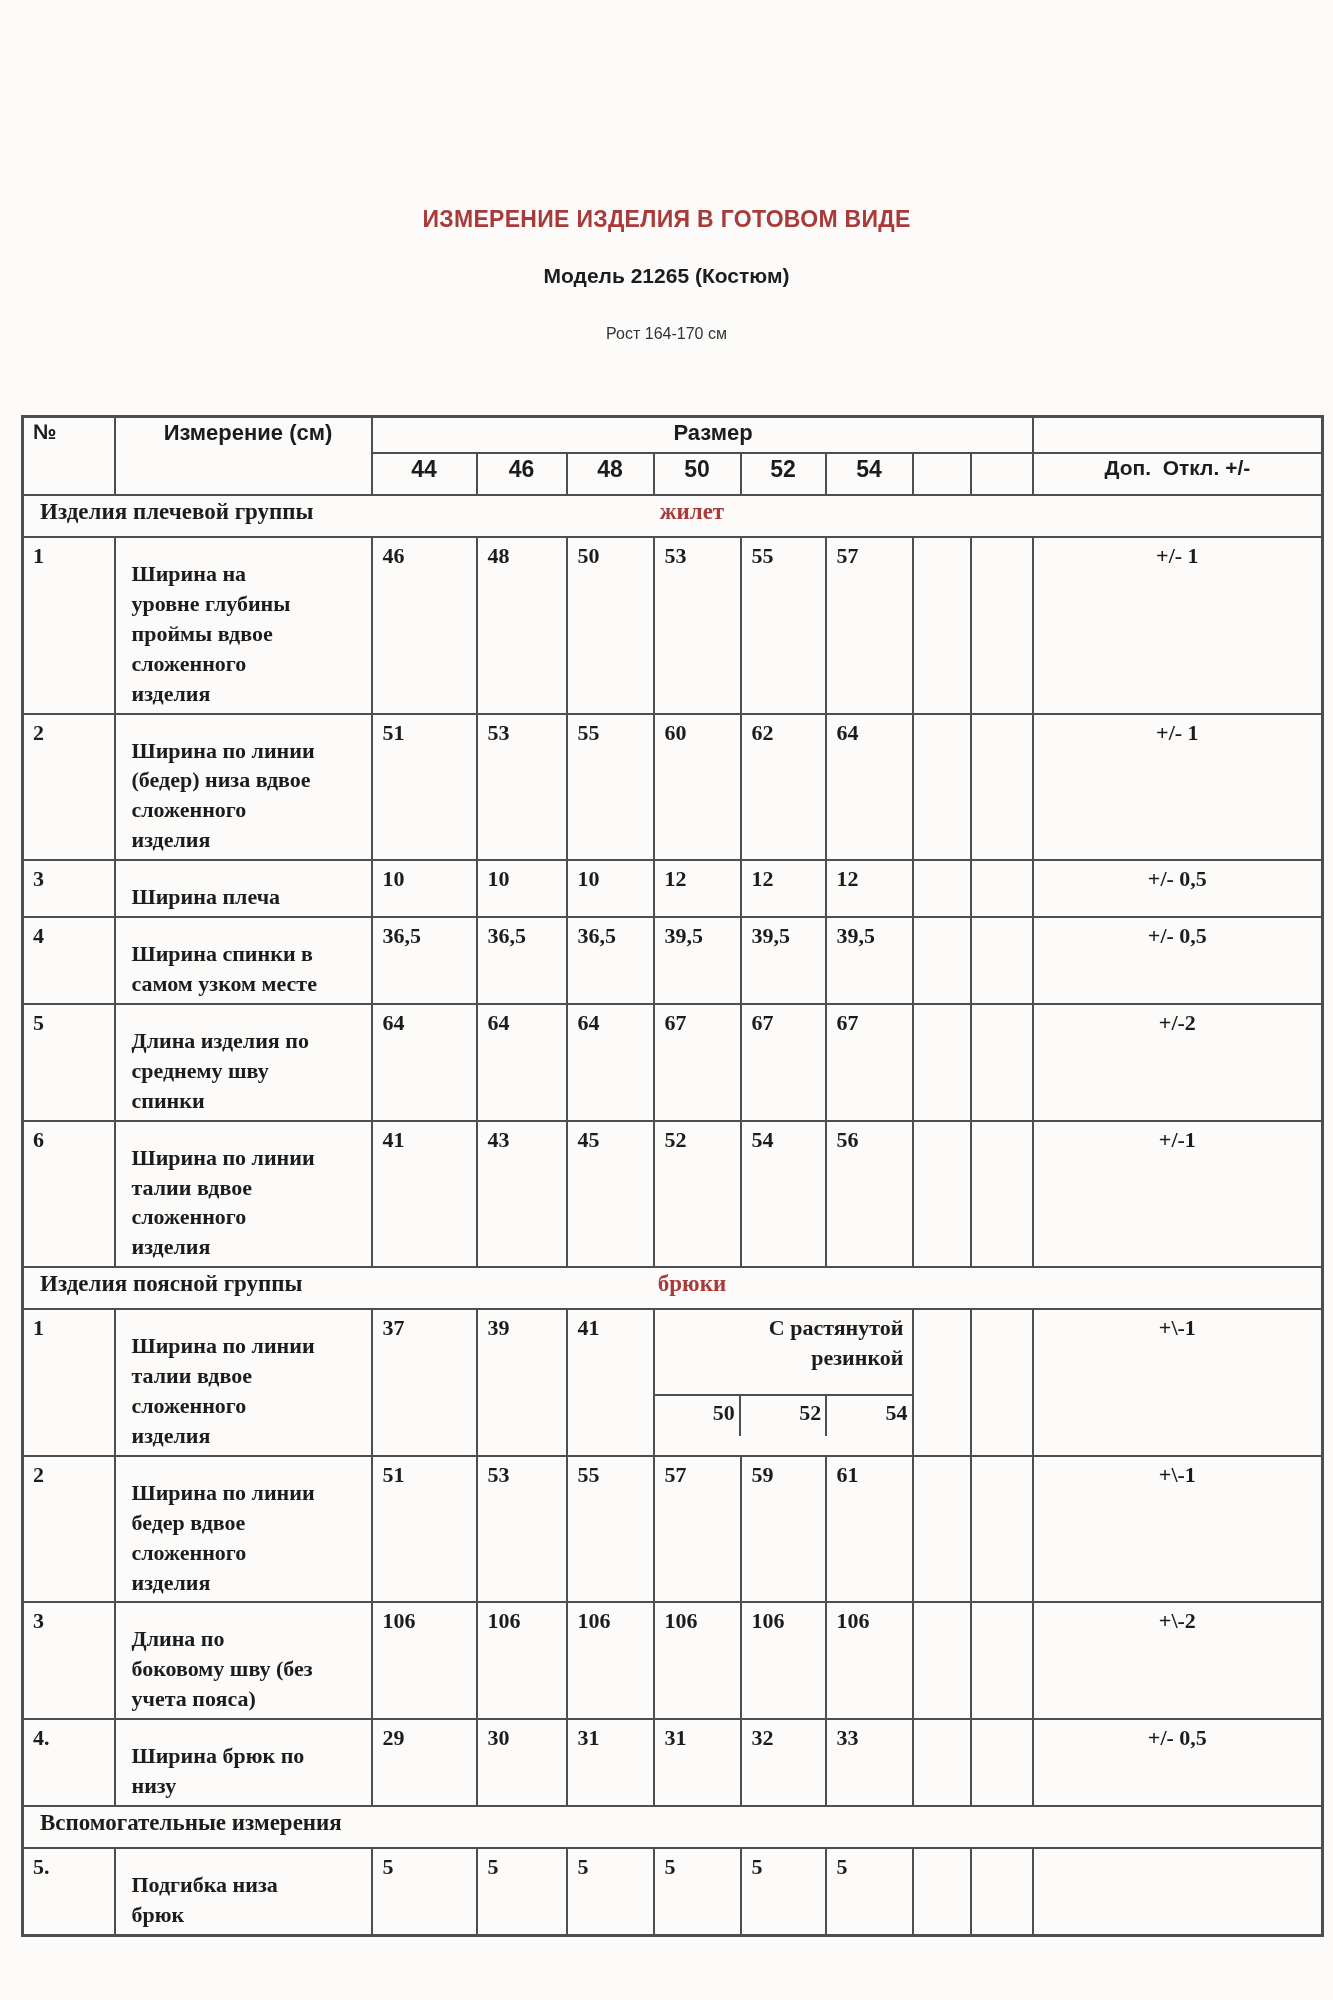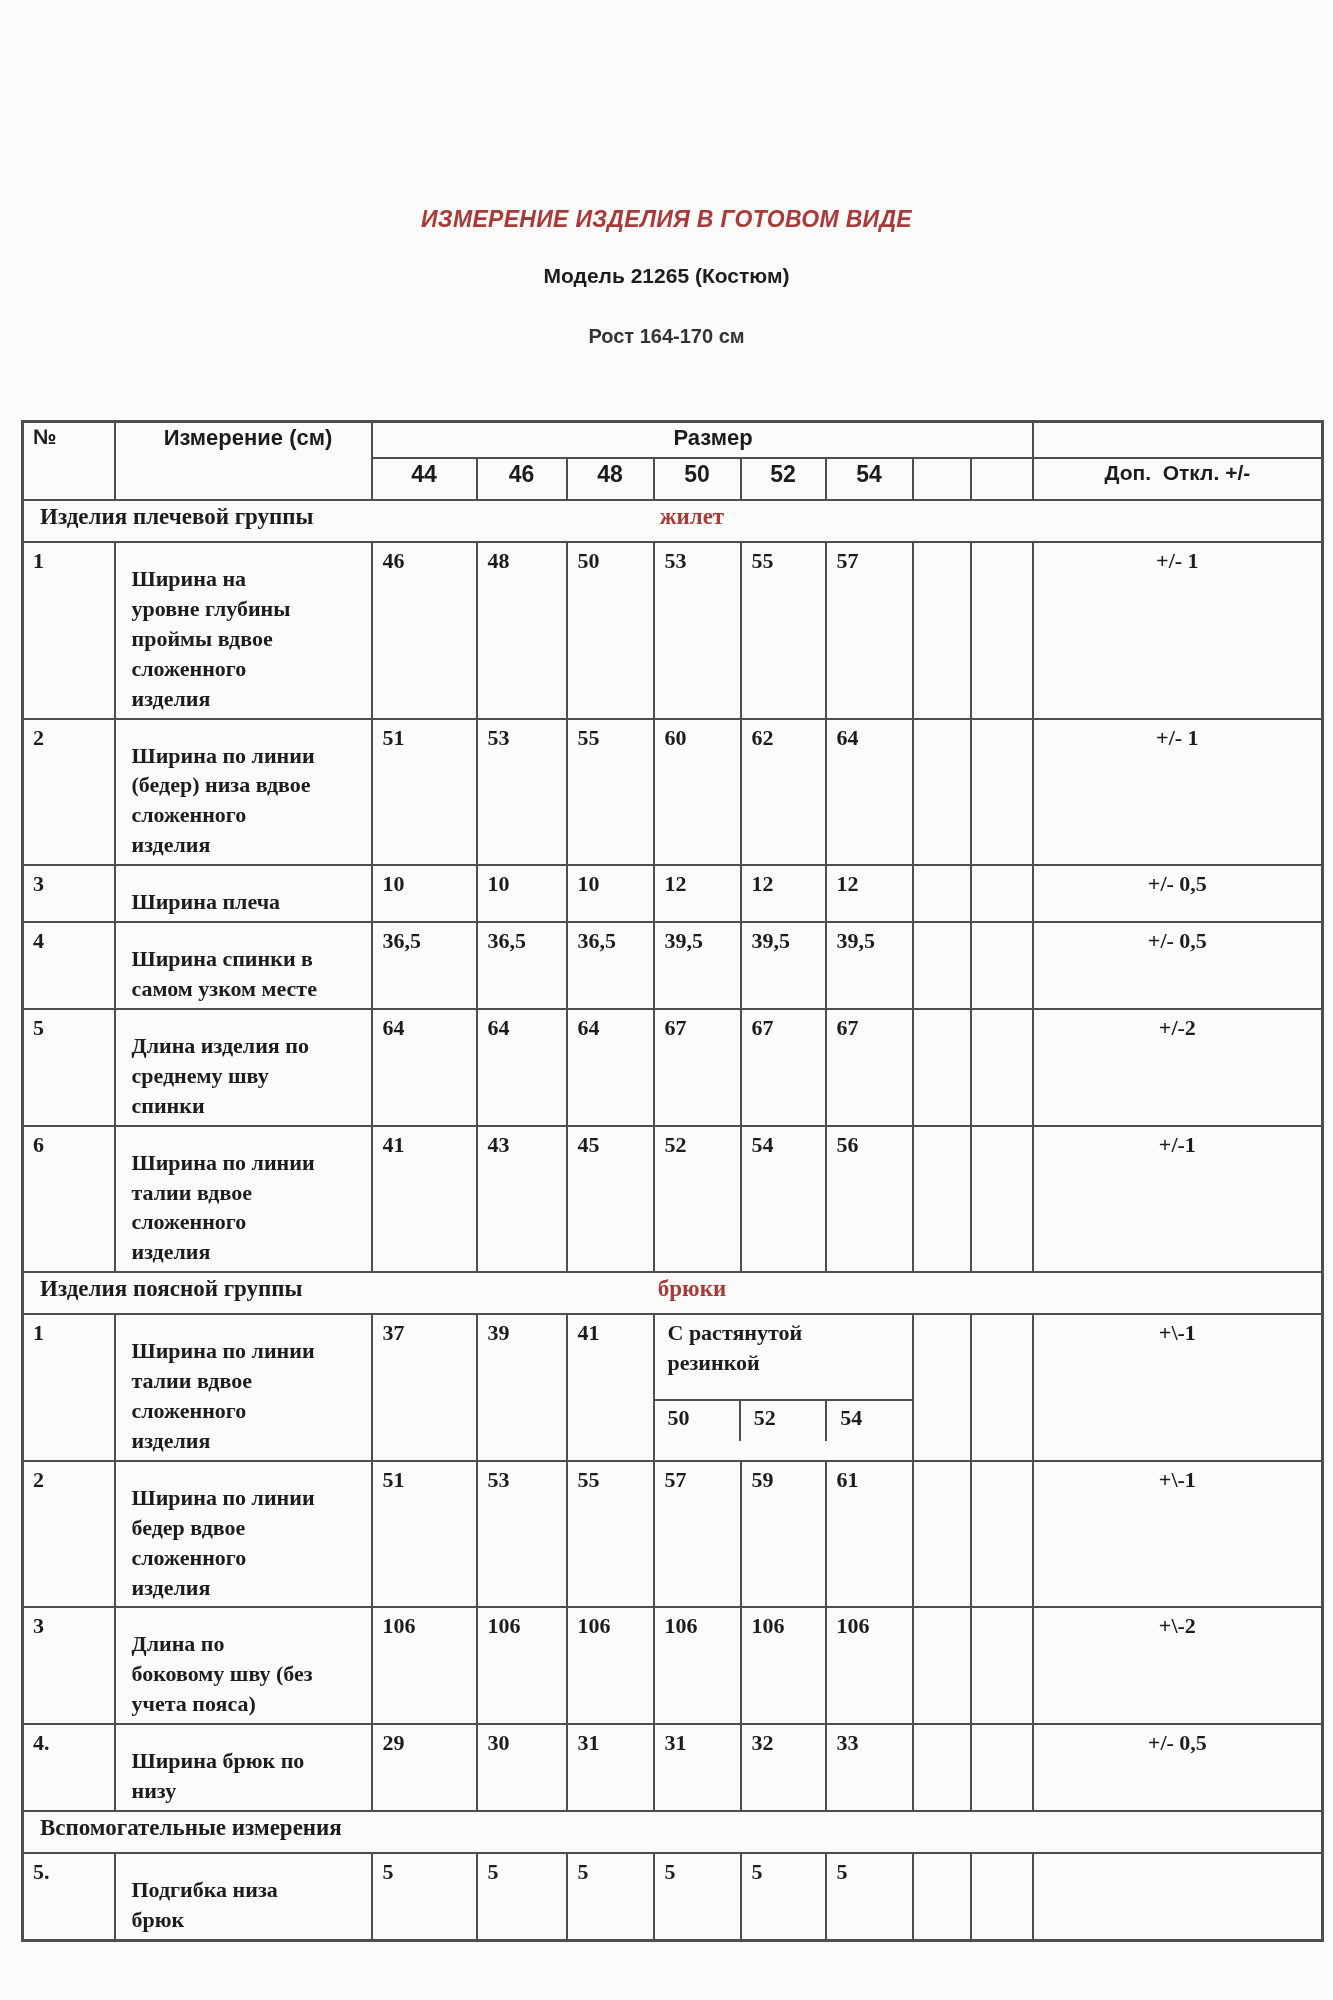--- a/index.html
+++ b/index.html
@@ -2,23 +2,23 @@
 <html><head>
 <meta charset="utf-8">
 <style>
   html,body { margin:0; padding:0; background:#e8e8e8; }
   .page {
     position:relative; width:1333px; height:2000px; box-sizing:border-box;
     background:var(--paper,#fcfbfa); padding-top:206px;
     font-family:"Liberation Sans", sans-serif; color:var(--ink,#1c1c1c);
   }
   .heading { text-align:center; }
-  .title  { color:var(--red,#a93a3a); font-size:23px; font-weight:700; letter-spacing:.3px; margin:0 0 31px;font-style:italic; }
+  .title  { color:var(--red,#a93a3a); font-size:23px; font-weight:700; letter-spacing:.3px; margin:0 0 31px; }
   .model  { font-size:21px; font-weight:700; margin:0 0 37px; color:#1d1d1d; }
-  .rost   { font-size:20px; font-weight:700; margin:0; color:#333; }
+  .rost   { font-size:16px; font-weight:400; margin:0; color:#333; }
 
   table.meas {
     border-collapse:collapse; table-layout:fixed; width:1300px;
     margin:72px 0 0 21px; border:3px solid var(--line,#4e4e4e);
   }
   .meas td { border:2px solid var(--line,#4e4e4e); vertical-align:top; overflow:hidden; }
 
   
   .h        { font-weight:700; font-size:22px; padding:2px 6px; }
   .h-num    { text-align:left; padding-left:9px; font-size:21px; height:30px; }
@@ -33,21 +33,21 @@
   .name { padding:21px 8px 4px 16px; white-space:pre-line; }
   .val  { padding:3px 3px 3px 10px; }
   .dev  { text-align:center; padding:3px 5px; }
 
   
   .sec { position:relative; height:34px; font-family:"Liberation Serif","DejaVu Serif",serif;
          font-weight:700; font-size:23px; padding:3px 16px; }
   .sec-tag { position:absolute; left:51.5%; top:3px; transform:translateX(-50%); color:var(--red,#a93a3a); }
 
   
-  .special { padding:0; }
+  .special { padding:0;text-align:right; }
   .note { white-space:pre-line; font-family:"Liberation Serif","DejaVu Serif",serif; font-weight:700;
           font-size:22px; line-height:1.36; padding:3px 8px 3px 13px; box-sizing:border-box;
           min-height:86px; border-bottom:2px solid var(--line,#4e4e4e); }
   .subs { display:flex; }
   .sub  { flex:1; font-family:"Liberation Serif","DejaVu Serif",serif; font-weight:700; font-size:22px;
           line-height:1.36; padding:2px 4px 8px 13px; border-right:2px solid var(--line,#4e4e4e); }
   .sub:last-child { border-right:none; }
 </style>
 </head>
 <body>

